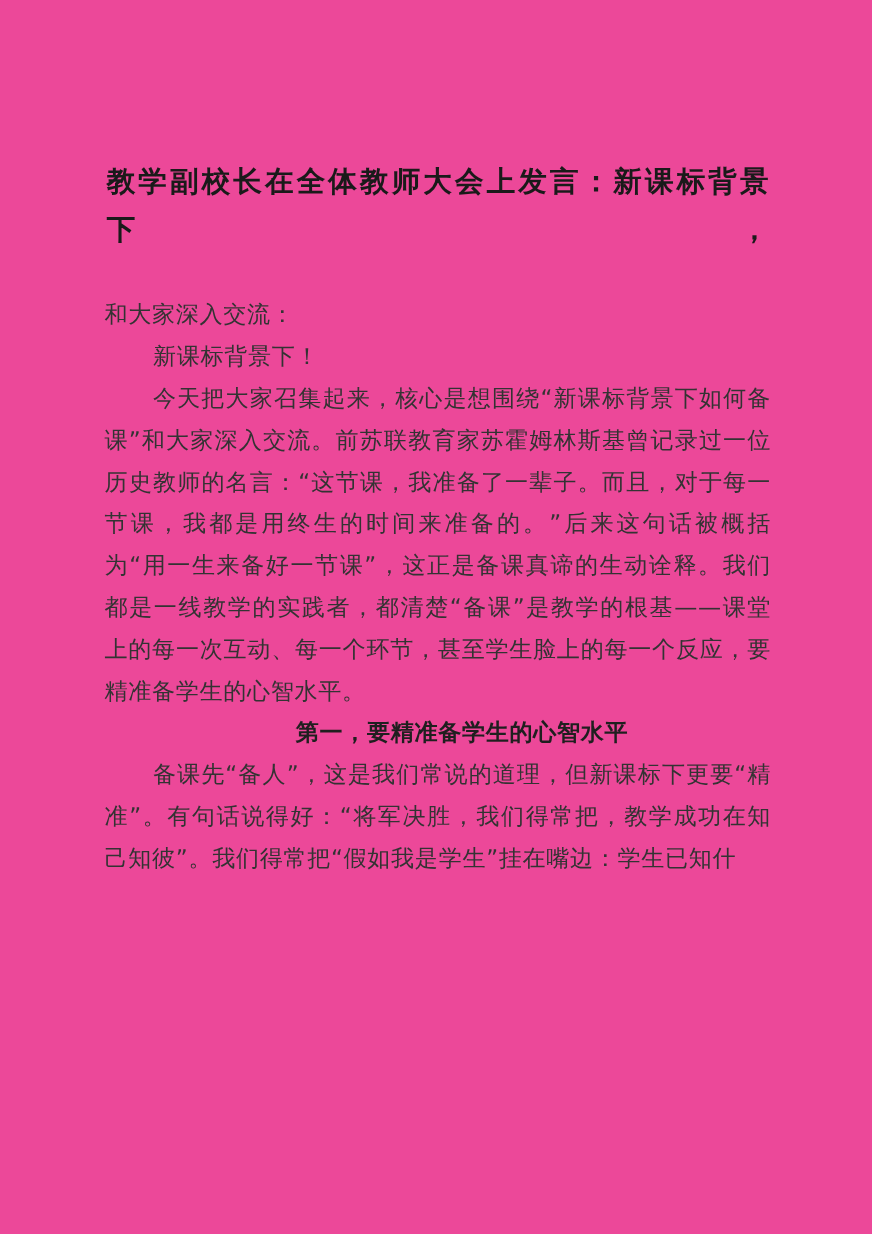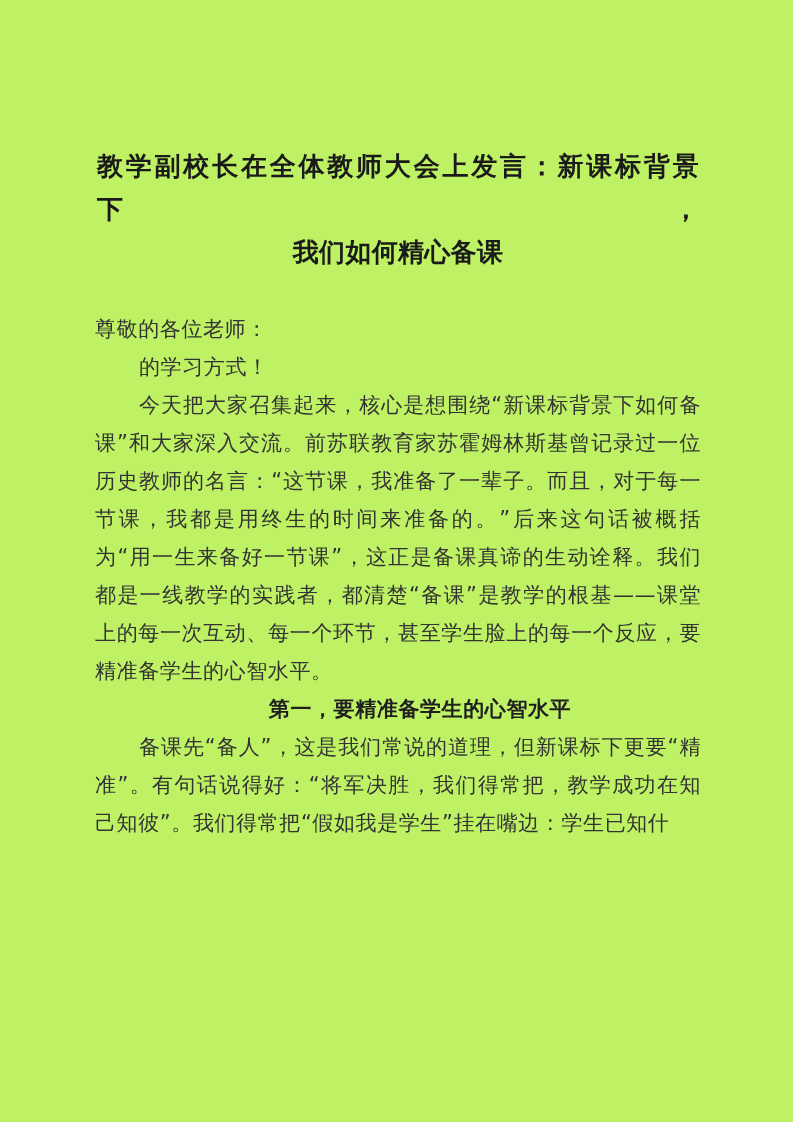--- a/index.html
+++ b/index.html
@@ -11,21 +11,21 @@
     width: 793px;
     height: 1122px;
     overflow: hidden;
     font-family: "DejaVu Serif", serif;
   }
 
   #page {
     position: relative;
     width: 793px;
     height: 1122px;
-    background: #bef264;
+    background: #ec4899;
     box-sizing: border-box;
   }
 
   .content {
     position: absolute;
     left: 95px;
     top: 145px;
     width: 606px;
   }
 
@@ -90,28 +90,27 @@
   }
 </style>
 </head>
 <body>
 
 <div id="page">
   <div class="content">
 
     <h1 class="doc-title">
       <span class="tline first">教学副校长在全体教师大会上发言：新课标背景下，</span>
-      <span class="tline second">我们如何精心备课</span>
     </h1>
 
     <div class="body-block">
 
-      <p class="para noindent">尊敬的各位老师：</p>
+      <p class="para noindent">和大家深入交流：</p>
 
-      <p class="para indent">的学习方式！</p>
+      <p class="para indent">新课标背景下！</p>
 
       <p class="para indent">今天把大家召集起来，核心是想围绕“新课标背景下如何备课”和大家深入交流。前苏联教育家苏霍姆林斯基曾记录过一位历史教师的名言：“这节课，我准备了一辈子。而且，对于每一节课，我都是用终生的时间来准备的。”后来这句话被概括为“用一生来备好一节课”，这正是备课真谛的生动诠释。我们都是一线教学的实践者，都清楚“备课”是教学的根基——课堂上的每一次互动、每一个环节，甚至学生脸上的每一个反应，要精准备学生的心智水平。</p>
 
 
       <p class="heading">第一，要精准备学生的心智水平</p>
 
       <p class="para indent">备课先“备人”，这是我们常说的道理，但新课标下更要“精准”。有句话说得好：“将军决胜，我们得常把，教学成功在知己知彼”。我们得常把“假如我是学生”挂在嘴边：学生已知什</p>
 
     </div>
   </div>

